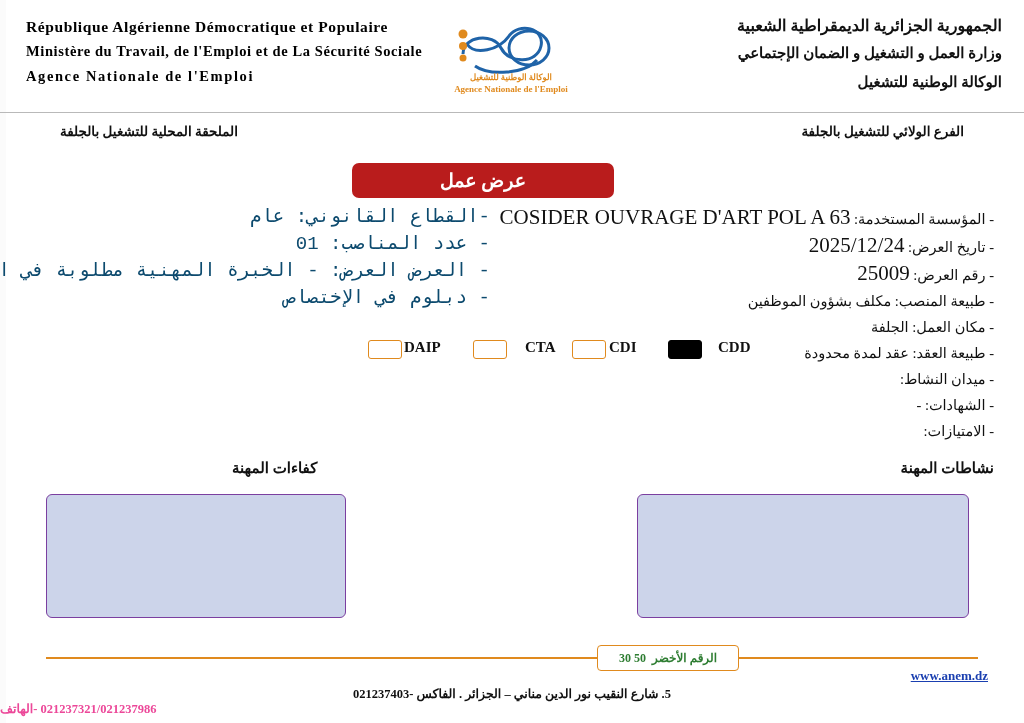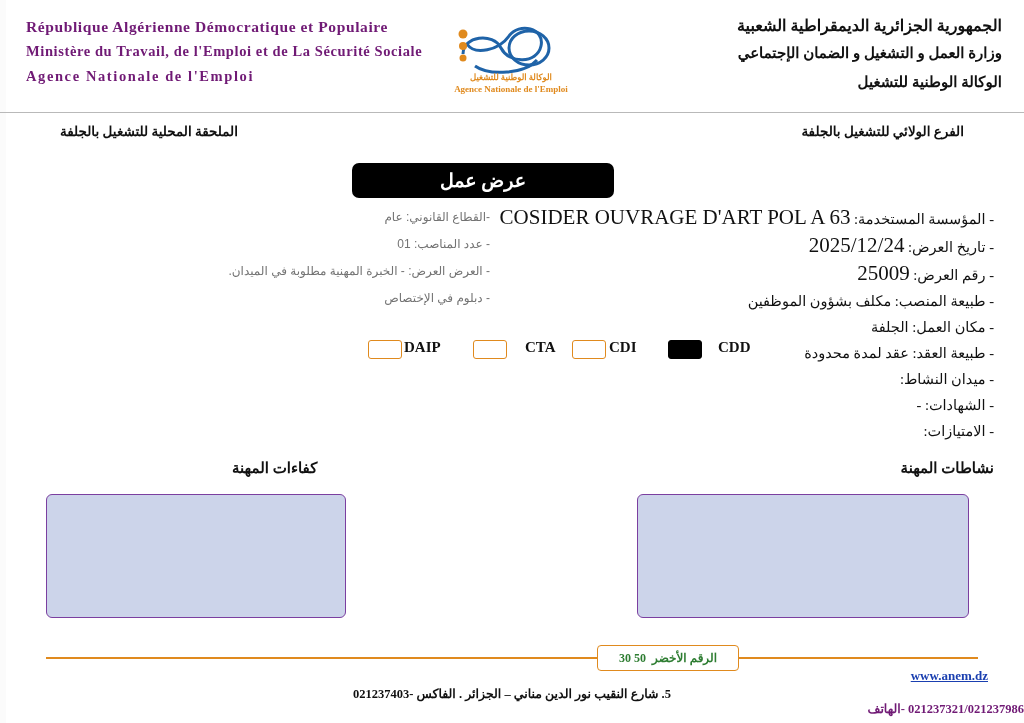--- a/index.html
+++ b/index.html
@@ -25,21 +25,21 @@
     height: 112px;
   }
   .hdr-left {
     position: absolute;
     left: 26px; top: 18px;
     width: 420px;
   }
   .hdr-left .ln {
     font-family: "Liberation Serif", serif;
     font-weight: bold;
-    color: #701a75;
+    color: #000000;
     letter-spacing: 0.6px;
     white-space: nowrap;
   }
   .hdr-left .ln1 { font-size: 15.5px; }
   .hdr-left .ln2 { font-size: 14.5px; margin-top: 7px; }
   .hdr-left .ln3 { font-size: 14.5px; margin-top: 8px; letter-spacing: 1.6px; }
 
   .hdr-right {
     position: absolute;
     right: 22px; top: 16px;
@@ -112,21 +112,21 @@
     direction: rtl;
     color: #111;
   }
 
   
   .title-banner {
     position: absolute;
     left: 352px; top: 163px;
     width: 262px;
     height: 35px;
-    background: #000000;
+    background: #b91c1c;
     border-radius: 7px;
     color: #ffffff;
     font-family: "Liberation Serif", serif;
     font-size: 19px;
     font-weight: bold;
     letter-spacing: 3px;
     display: flex;
     align-items: center;
     justify-content: center;
     direction: rtl;
@@ -156,23 +156,23 @@
 
   
   .left-col {
     position: absolute;
     left: 120px; top: 204px;
     width: 370px;
     direction: rtl;
     text-align: right;
   }
   .left-col .lrow {
-    font-family: Liberation Sans, sans-serif;
-    font-size: 12px;
-    color: #737373;
+    font-family: Liberation Mono, monospace;
+    font-size: 19px;
+    color: #0c4a6e;
     line-height: 27px;
     white-space: nowrap;
   }
   .left-col .lrow.indent { text-align: right; }
 
   
   .contract-row {
     position: absolute;
     left: 360px; top: 340px;
     width: 430px;
@@ -277,25 +277,25 @@
     font-family: "Liberation Serif", serif;
     font-size: 12.5px;
     font-weight: bold;
     color: #111;
     direction: rtl;
   }
   .phone {
     position: absolute;
     left: 0; top: 701px;
     width: 1024px;
-    text-align: right;
+    text-align: left;
     font-family: "Liberation Serif", serif;
     font-size: 12.5px;
     font-weight: bold;
-    color: #701a75;
+    color: #ec4899;
     direction: rtl;
   }
   .edge-left {
     position: absolute;
     left: 0; top: 0; width: 6px; height: 723px;
     background: #fbfbfb;
   }
 </style>
 </head>
 <body>

